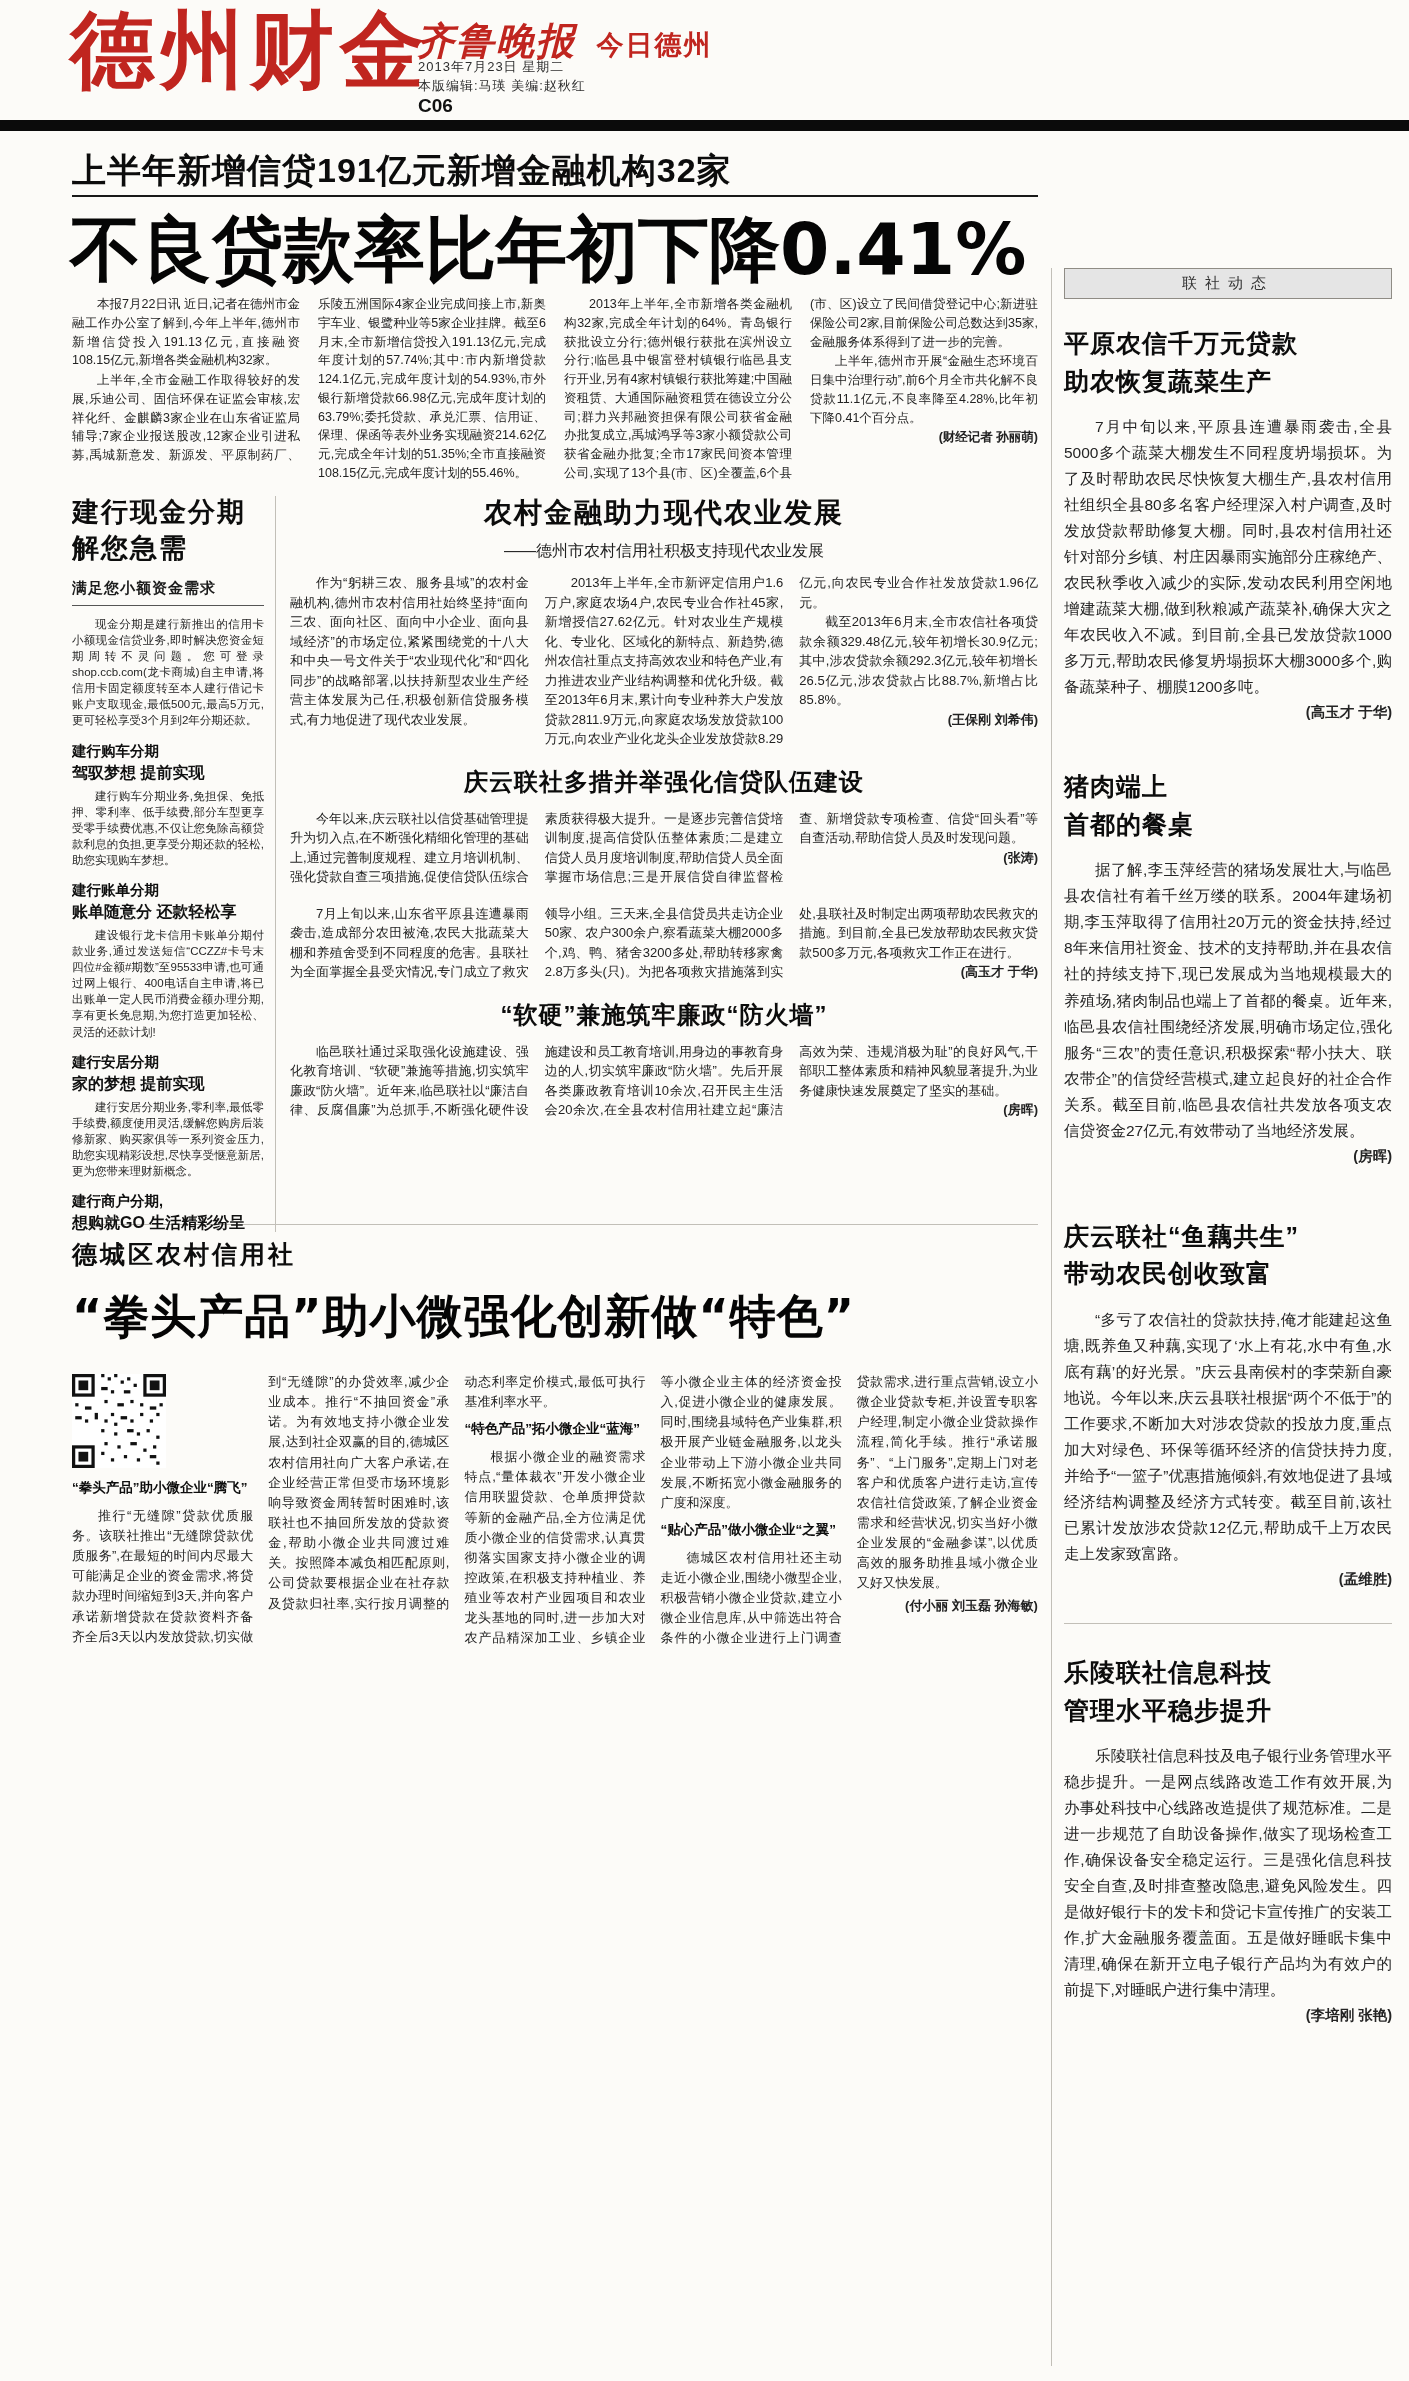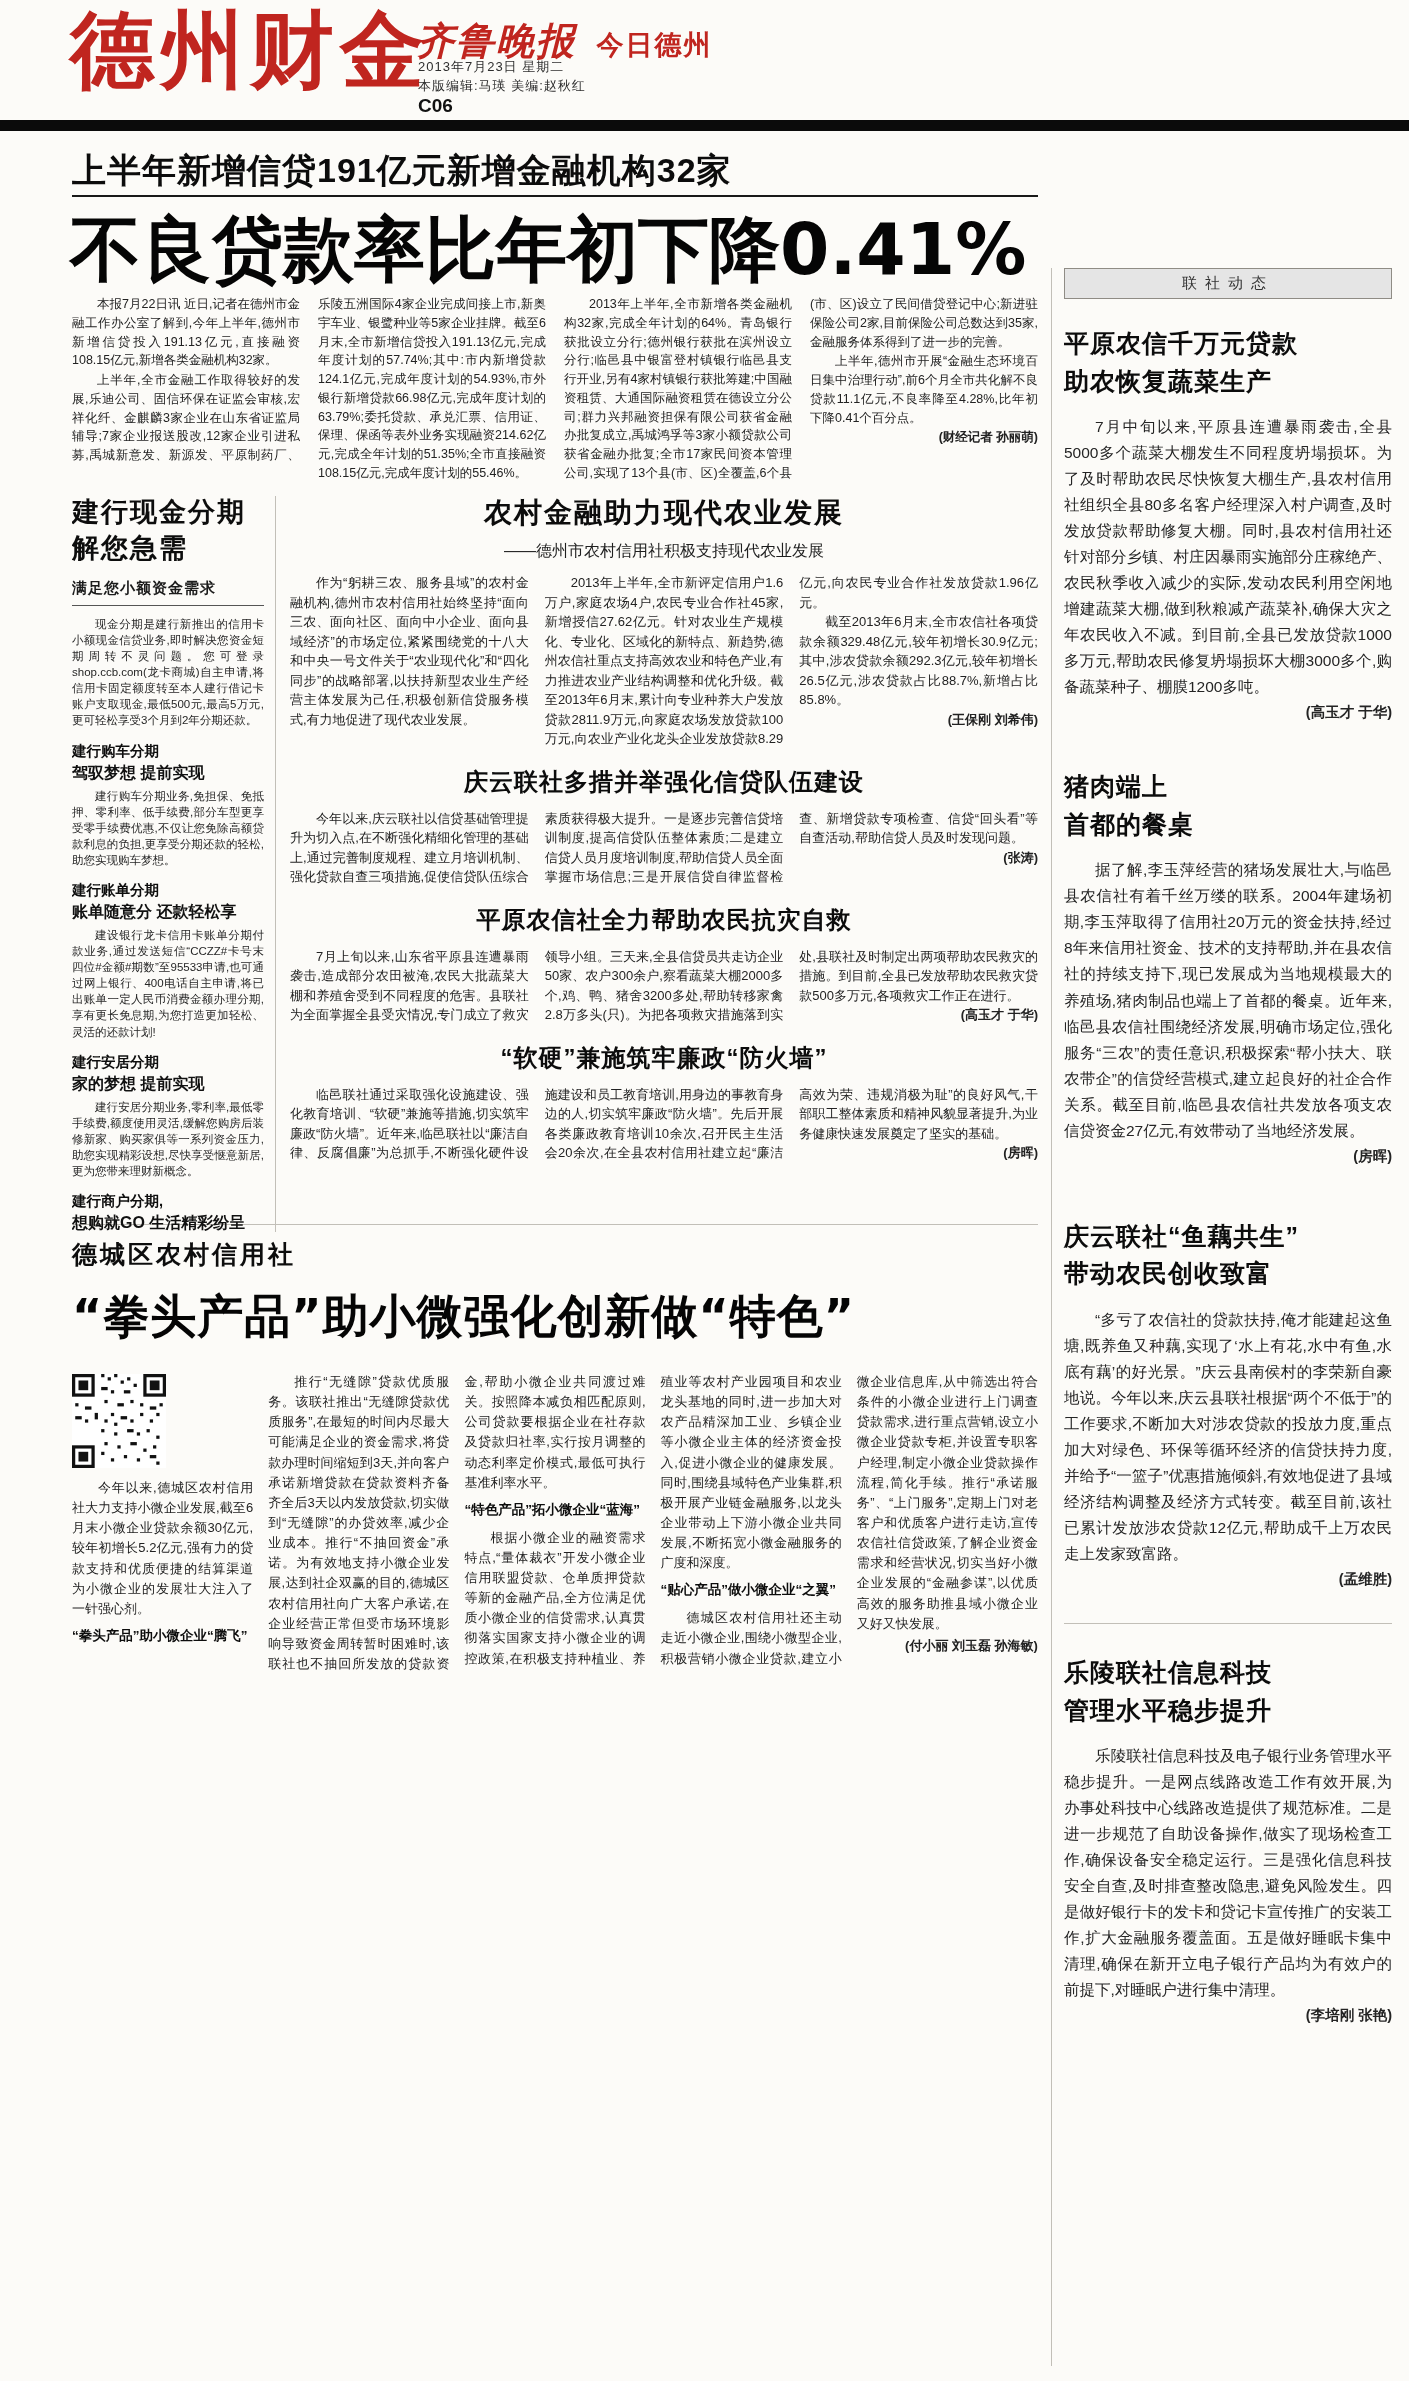--- a/index.html
+++ b/index.html
@@ -176,21 +176,20 @@
 
     <div class="m-article2">
       <div class="m-title2">庆云联社多措并举强化信贷队伍建设</div>
       <div class="m-body">
         <p>今年以来,庆云联社以信贷基础管理提升为切入点,在不断强化精细化管理的基础上,通过完善制度规程、建立月培训机制、强化贷款自查三项措施,促使信贷队伍综合素质获得极大提升。一是逐步完善信贷培训制度,提高信贷队伍整体素质;二是建立信贷人员月度培训制度,帮助信贷人员全面掌握市场信息;三是开展信贷自律监督检查、新增贷款专项检查、信贷“回头看”等自查活动,帮助信贷人员及时发现问题。</p>
         <p class="byline">(张涛)</p>
       </div>
     </div>
 
     <div class="m-article2">
-      <div class="m-title2">平原农信社全力帮助农民抗灾自救</div>
       <div class="m-body">
         <p>7月上旬以来,山东省平原县连遭暴雨袭击,造成部分农田被淹,农民大批蔬菜大棚和养殖舍受到不同程度的危害。县联社为全面掌握全县受灾情况,专门成立了救灾领导小组。三天来,全县信贷员共走访企业50家、农户300余户,察看蔬菜大棚2000多个,鸡、鸭、猪舍3200多处,帮助转移家禽2.8万多头(只)。为把各项救灾措施落到实处,县联社及时制定出两项帮助农民救灾的措施。到目前,全县已发放帮助农民救灾贷款500多万元,各项救灾工作正在进行。</p>
         <p class="byline">(高玉才 于华)</p>
       </div>
     </div>
 
     <div class="m-article2">
       <div class="m-title2">“软硬”兼施筑牢廉政“防火墙”</div>
       <div class="m-body">
         <p>临邑联社通过采取强化设施建设、强化教育培训、“软硬”兼施等措施,切实筑牢廉政“防火墙”。近年来,临邑联社以“廉洁自律、反腐倡廉”为总抓手,不断强化硬件设施建设和员工教育培训,用身边的事教育身边的人,切实筑牢廉政“防火墙”。先后开展各类廉政教育培训10余次,召开民主生活会20余次,在全县农村信用社建立起“廉洁高效为荣、违规消极为耻”的良好风气,干部职工整体素质和精神风貌显著提升,为业务健康快速发展奠定了坚实的基础。</p>
@@ -260,21 +259,20 @@
             <rect x="9" y="24" width="1" height="1"></rect>
             <rect x="12" y="26" width="1" height="1"></rect>
           <rect x="16" y="25" width="1" height="1"></rect>
             <rect x="20" y="26" width="1" height="1"></rect>
             <rect x="24" y="25" width="2" height="1"></rect>
           <rect x="26" y="27" width="1" height="1"></rect>
             <rect x="10" y="14" width="1" height="1"></rect>
             <rect x="13" y="15" width="1" height="1"></rect>
         </g>
       </svg>
-      <p>今年以来,德城区农村信用社大力支持小微企业发展,截至6月末小微企业贷款余额30亿元,较年初增长5.2亿元,强有力的贷款支持和优质便捷的结算渠道为小微企业的发展壮大注入了一针强心剂。</p>
       <div class="b-sub">“拳头产品”助小微企业“腾飞”</div>
       <p>推行“无缝隙”贷款优质服务。该联社推出“无缝隙贷款优质服务”,在最短的时间内尽最大可能满足企业的资金需求,将贷款办理时间缩短到3天,并向客户承诺新增贷款在贷款资料齐备齐全后3天以内发放贷款,切实做到“无缝隙”的办贷效率,减少企业成本。推行“不抽回资金”承诺。为有效地支持小微企业发展,达到社企双赢的目的,德城区农村信用社向广大客户承诺,在企业经营正常但受市场环境影响导致资金周转暂时困难时,该联社也不抽回所发放的贷款资金,帮助小微企业共同渡过难关。按照降本减负相匹配原则,公司贷款要根据企业在社存款及贷款归社率,实行按月调整的动态利率定价模式,最低可执行基准利率水平。</p>
       <div class="b-sub">“特色产品”拓小微企业“蓝海”</div>
       <p>根据小微企业的融资需求特点,“量体裁衣”开发小微企业信用联盟贷款、仓单质押贷款等新的金融产品,全方位满足优质小微企业的信贷需求,认真贯彻落实国家支持小微企业的调控政策,在积极支持种植业、养殖业等农村产业园项目和农业龙头基地的同时,进一步加大对农产品精深加工业、乡镇企业等小微企业主体的经济资金投入,促进小微企业的健康发展。同时,围绕县域特色产业集群,积极开展产业链金融服务,以龙头企业带动上下游小微企业共同发展,不断拓宽小微金融服务的广度和深度。</p>
       <div class="b-sub">“贴心产品”做小微企业“之翼”</div>
       <p>德城区农村信用社还主动走近小微企业,围绕小微型企业,积极营销小微企业贷款,建立小微企业信息库,从中筛选出符合条件的小微企业进行上门调查贷款需求,进行重点营销,设立小微企业贷款专柜,并设置专职客户经理,制定小微企业贷款操作流程,简化手续。推行“承诺服务”、“上门服务”,定期上门对老客户和优质客户进行走访,宣传农信社信贷政策,了解企业资金需求和经营状况,切实当好小微企业发展的“金融参谋”,以优质高效的服务助推县域小微企业又好又快发展。</p>
       <p class="byline">(付小丽 刘玉磊 孙海敏)</p>
     </div>
   </div>
 

